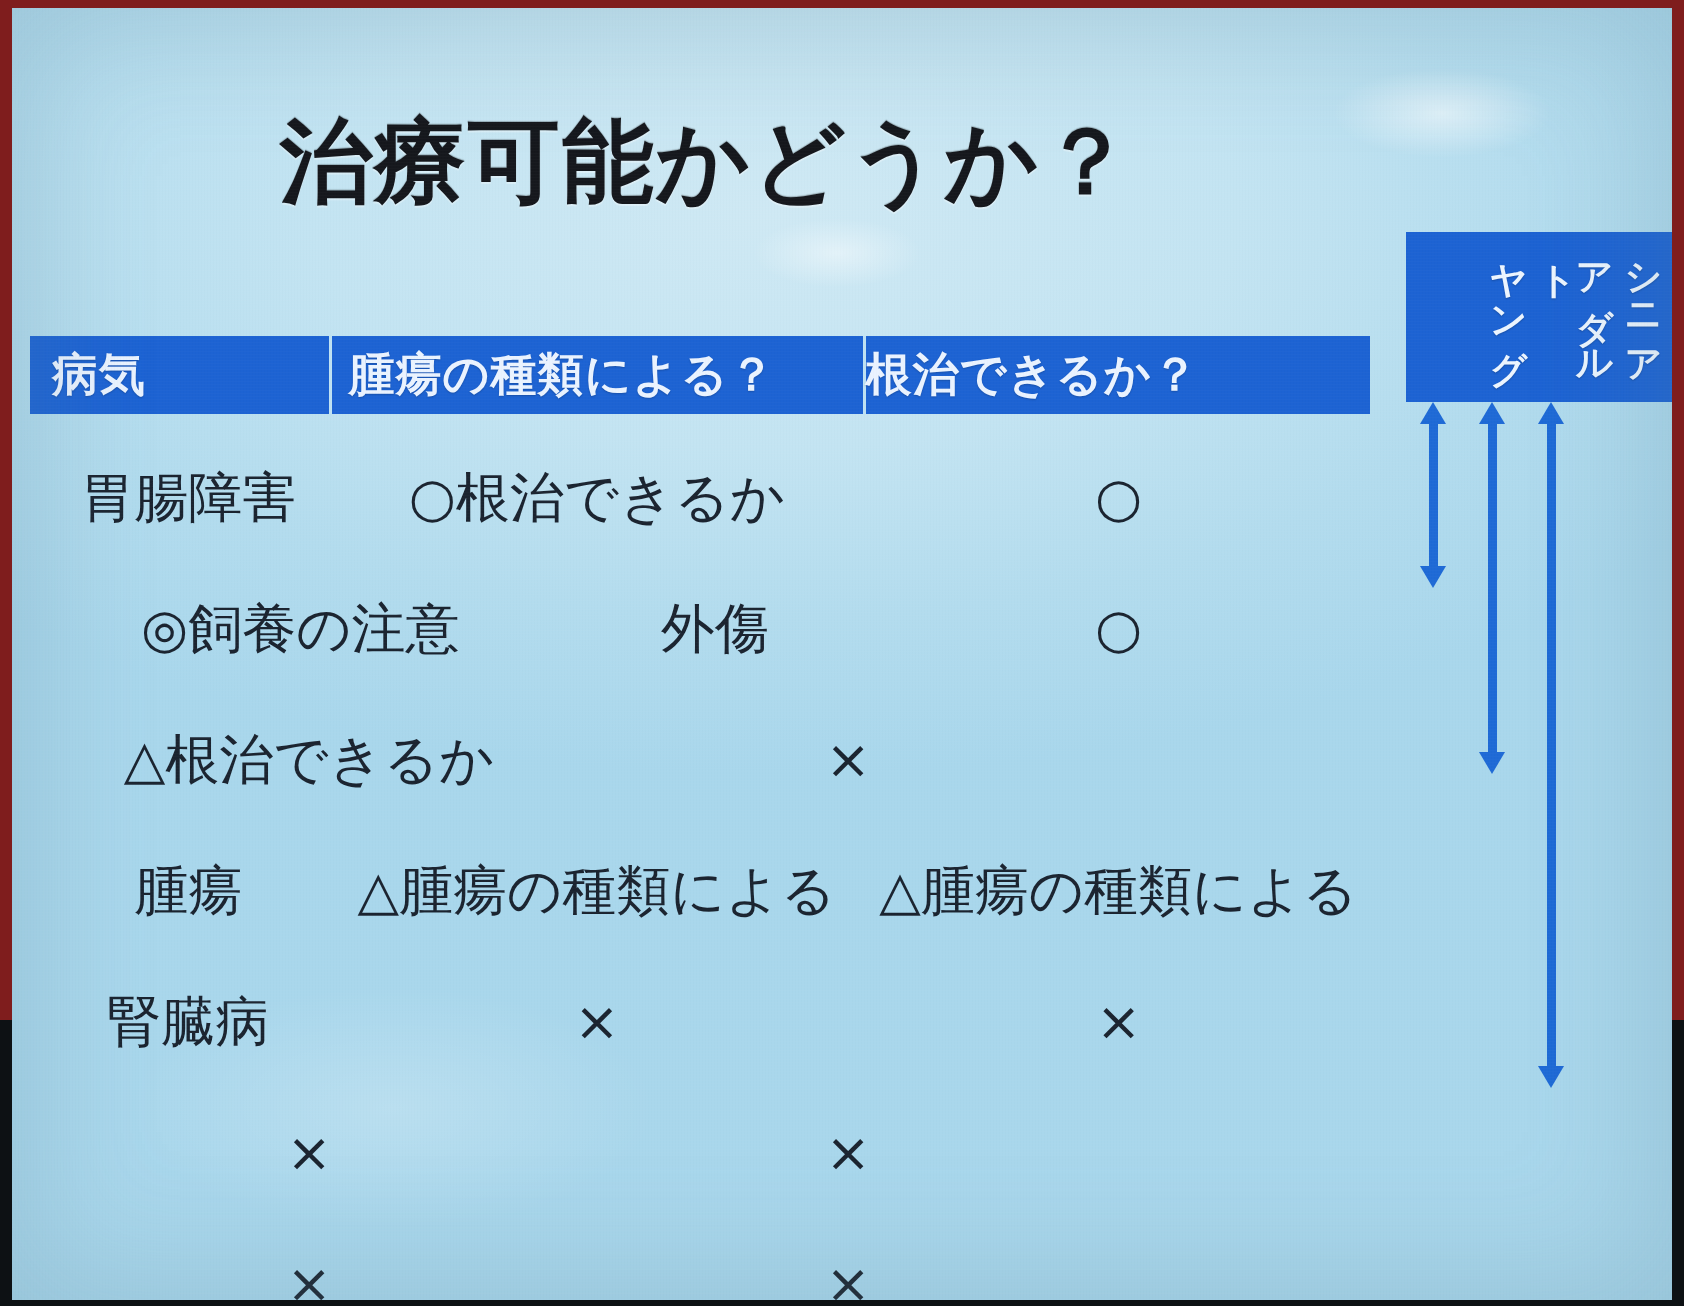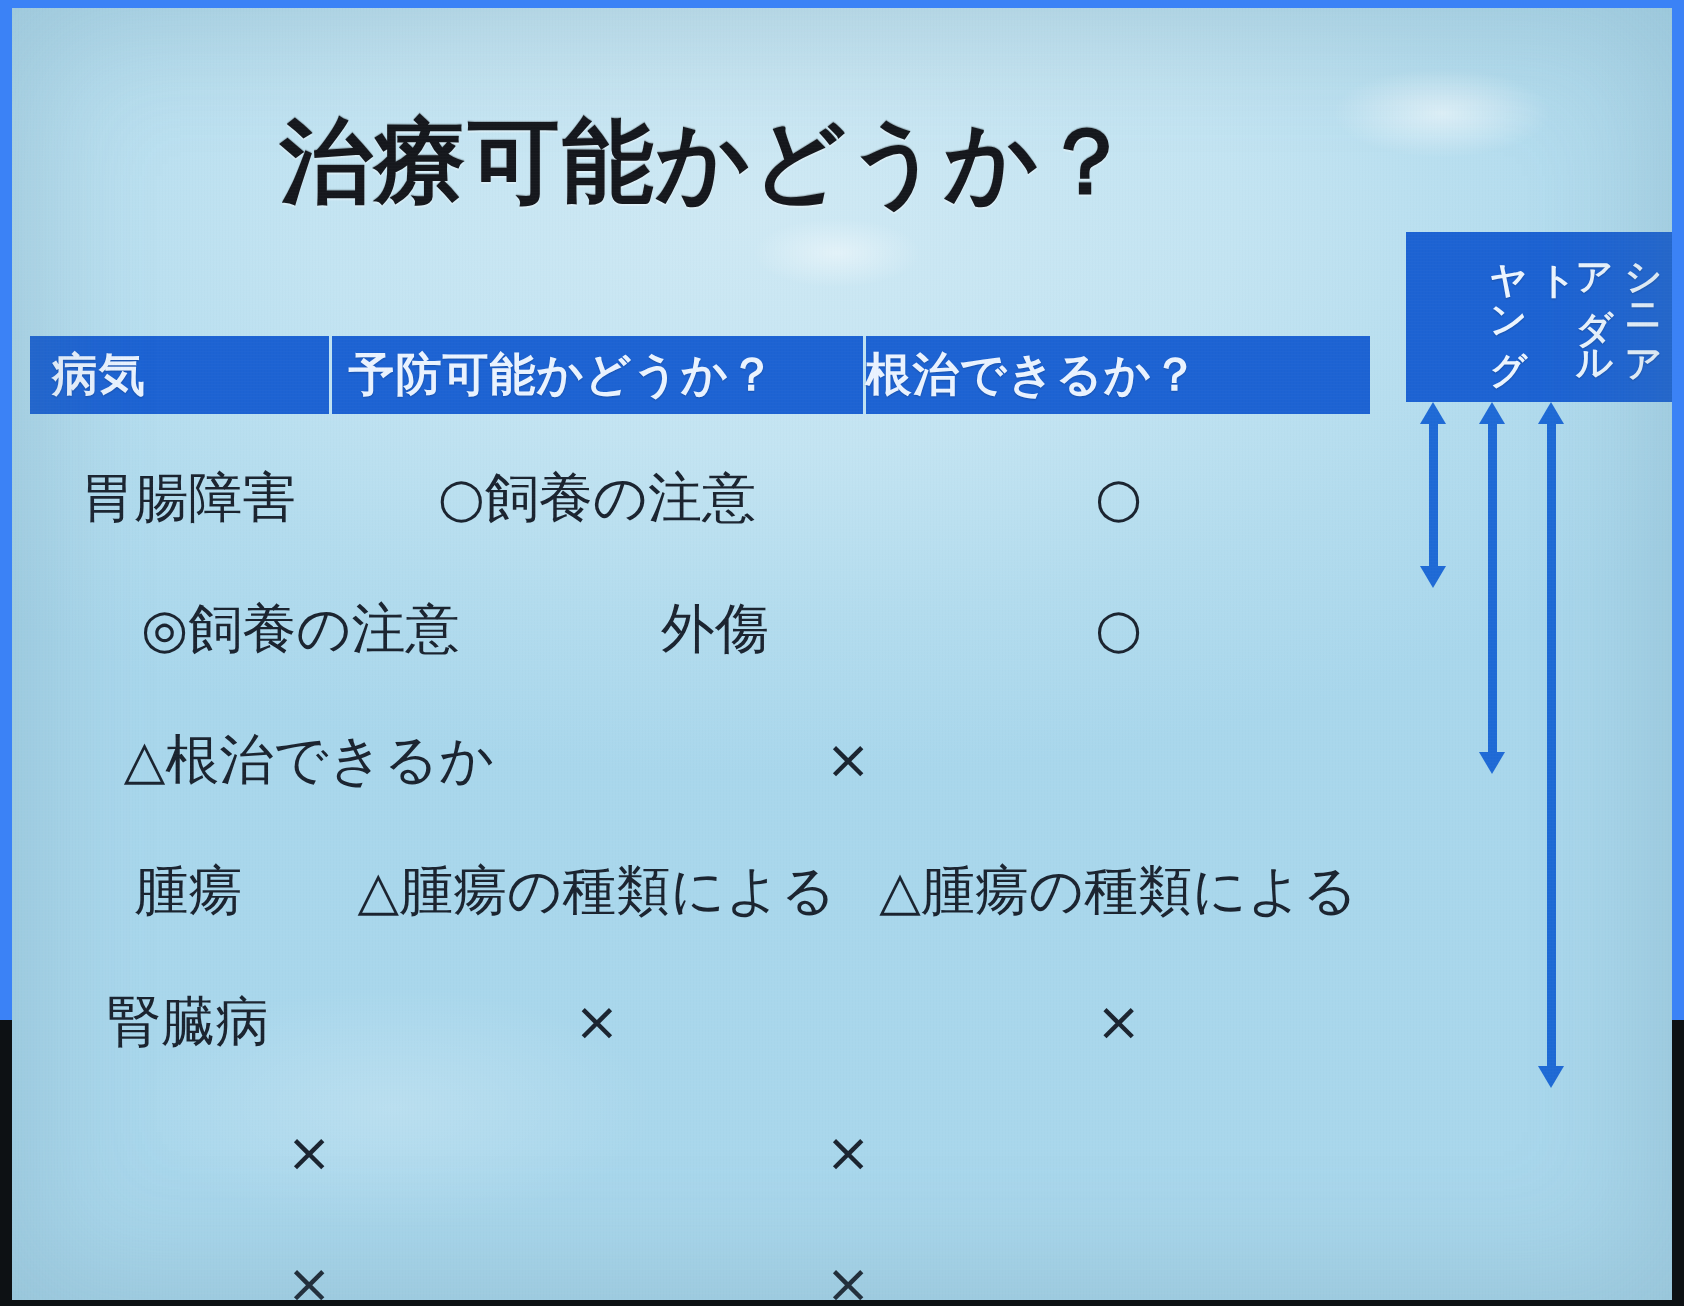--- a/index.html
+++ b/index.html
@@ -4,21 +4,21 @@
 <style>
   html,body{margin:0;padding:0;}
   body{
     width:1684px;height:1306px;overflow:hidden;
     background:#0d1114;
     font-family:"Liberation Sans","DejaVu Sans",sans-serif;
   }
   
   #photo{
     position:relative;width:1684px;height:1020px;
-    background:#3b82f6;
+    background:#7f1d1d;
   }
   #slide{
     position:absolute;
     left:12px;top:8px;width:1660px;height:1292px;
     background:
       radial-gradient(ellipse 1100px 560px at 46% 16%, #cfe9f4 0%, #c3e4f2 42%, #b3dcee 72%, #a9d7ec 100%);
     overflow:hidden;
   }
   
   .sheen{position:absolute;border-radius:50%;pointer-events:none;}
@@ -116,27 +116,27 @@
 
     <div class="sheen a"></div>
     <div class="sheen b"></div>
     <div class="sheen c"></div>
 
     <div id="title">治療可能かどうか？</div>
 
     <div id="table">
       <div class="thead">
         <div class="th c0">病気</div>
-        <div class="th c1">予防可能かどうか？</div>
+        <div class="th c1">腫瘍の種類による？</div>
         <div class="th c2">根治できるか？</div>
       </div>
 
       <div class="trow">
         <div class="td c0">胃腸障害</div>
-        <div class="td c1">○飼養の注意</div>
+        <div class="td c1">○根治できるか</div>
         <div class="td c2">○</div>
       </div>
       <div class="trow">
         <div class="td c1">◎飼養の注意</div>
         <div class="td c0">外傷</div>
         <div class="td c2">○</div>
       </div>
       <div class="trow">
         <div class="td c1">△根治できるか</div>
         <div class="td c2">×</div>

